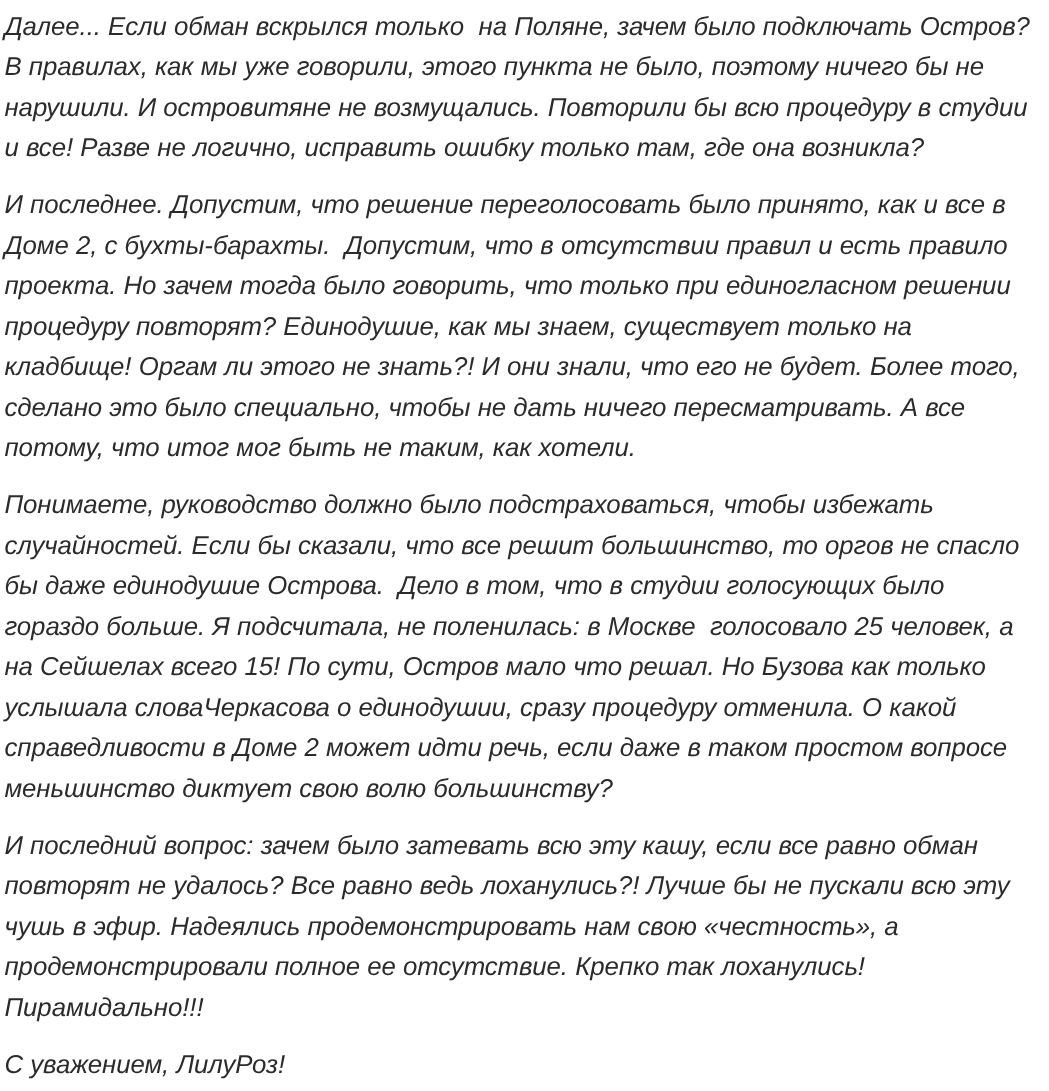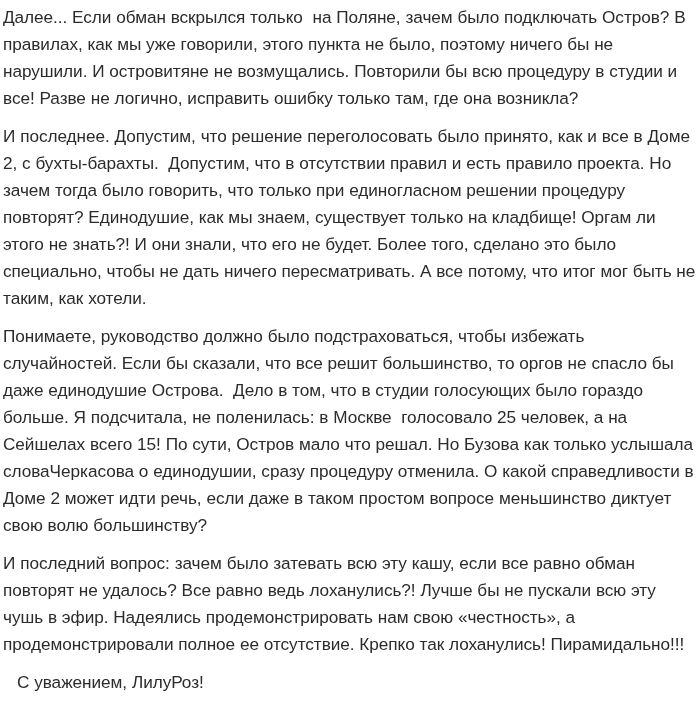--- a/index.html
+++ b/index.html
@@ -21,30 +21,30 @@
     background: #ffffff;
     padding: 4px 3px 0 3px;
   }
   .article {
     font-size: 17.2px;
     line-height: 27px;
     color: #2b2b2b;
     text-align: left;
     letter-spacing: -0.05px;
     word-spacing: 0.1px;
+    font-style: italic;
     -webkit-font-smoothing: antialiased;
   }
   .para {
     margin: 0 0 11px 0;
     padding: 0;
     white-space: pre-wrap;
   }
   .para:last-child {
     margin-bottom: 0;
-    margin-left: 14px;
   }
   .spacer-para {
     margin: 0 0 11px 0;
     height: 0;
   }
 </style>
 </head>
 <body>
 
 <div class="page">

